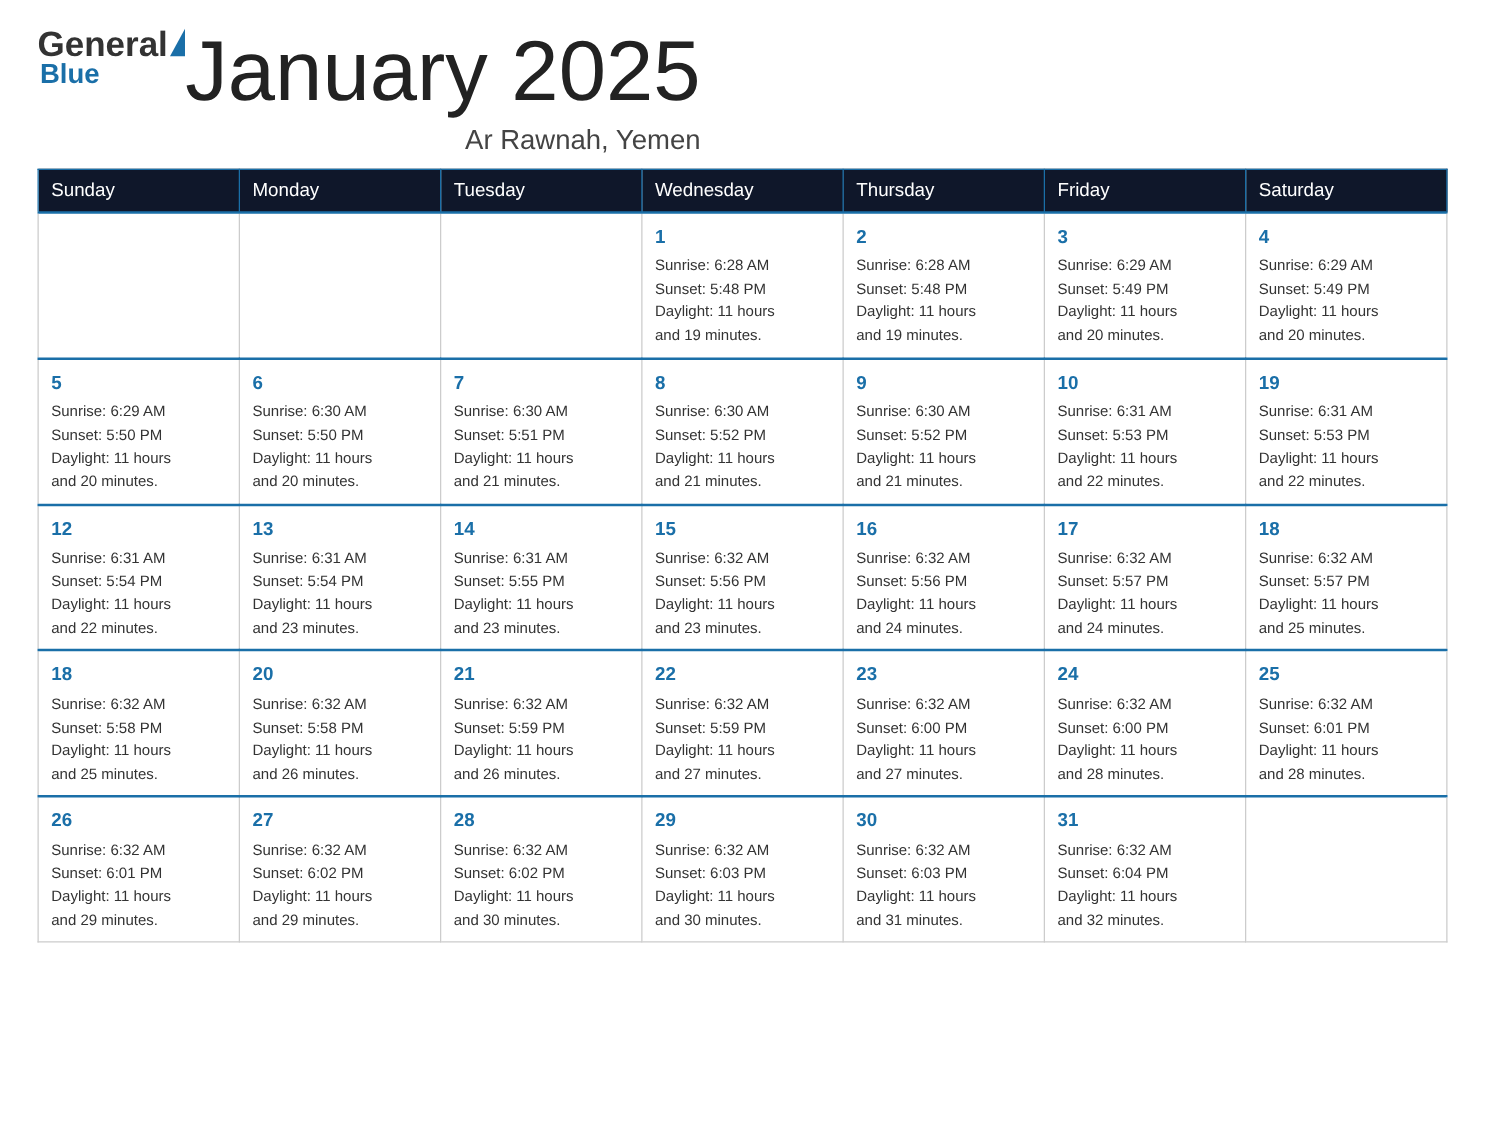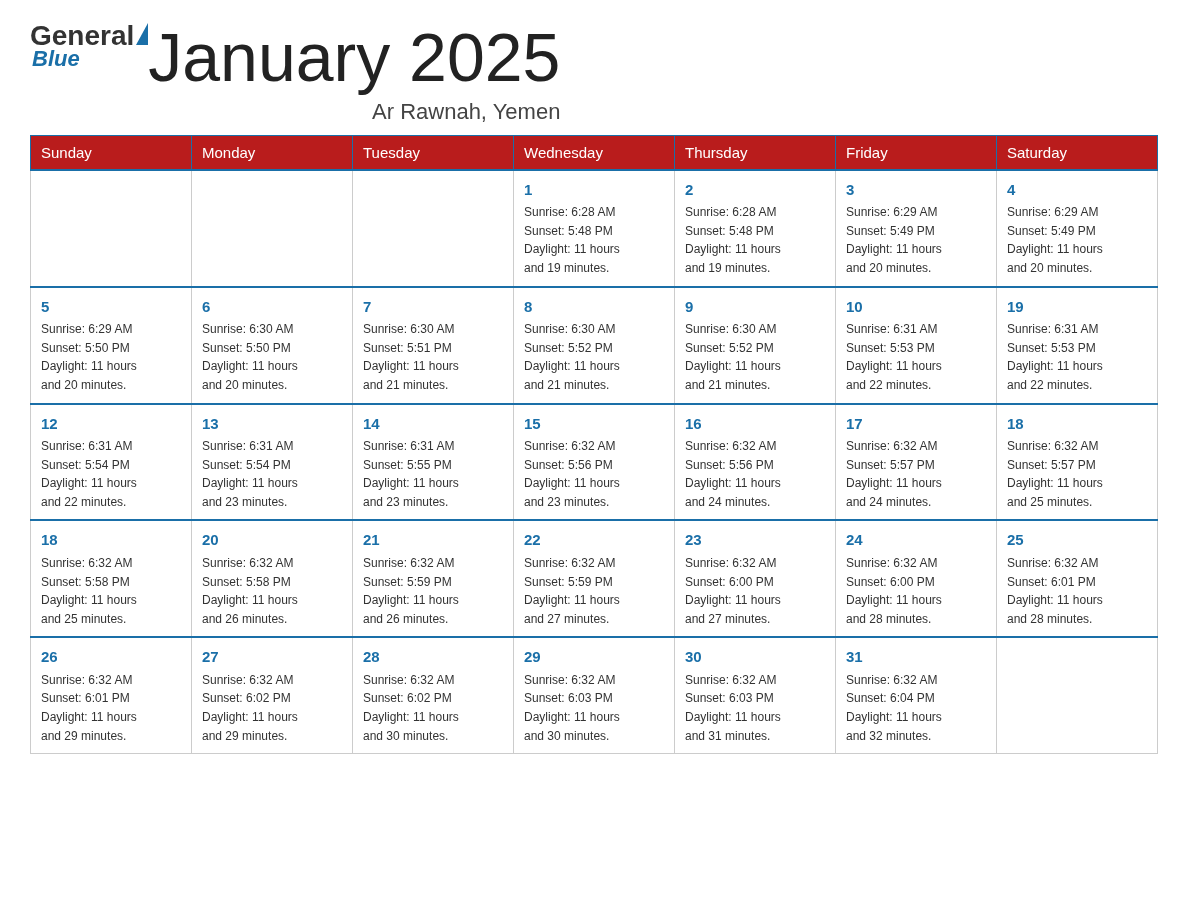--- a/index.html
+++ b/index.html
@@ -37,21 +37,20 @@
       border-bottom: 22px solid #1a6fa8;
       margin-left: 2px;
       margin-top: -4px;
     }
     .logo-subtitle {
       color: #1a6fa8;
       font-size: 22px;
       font-weight: bold;
       margin-top: -6px;
       margin-left: 2px;
-      font-style: italic;
     }
     .title-block {
       text-align: right;
     }
     .calendar-title {
       font-size: 68px;
       font-weight: normal;
       color: #222;
       line-height: 1.1;
     }
@@ -59,21 +58,21 @@
       font-size: 22px;
       color: #444;
       margin-top: 4px;
     }
     table {
       width: 100%;
       border-collapse: collapse;
       margin-top: 10px;
     }
     thead tr th {
-      background: #b91c1c;
+      background: #0f172a;
       color: #fff;
       font-size: 15px;
       font-weight: normal;
       padding: 8px 10px;
       text-align: left;
       border: 1px solid #1a6fa8;
     }
     tbody tr td {
       vertical-align: top;
       padding: 8px 10px;

